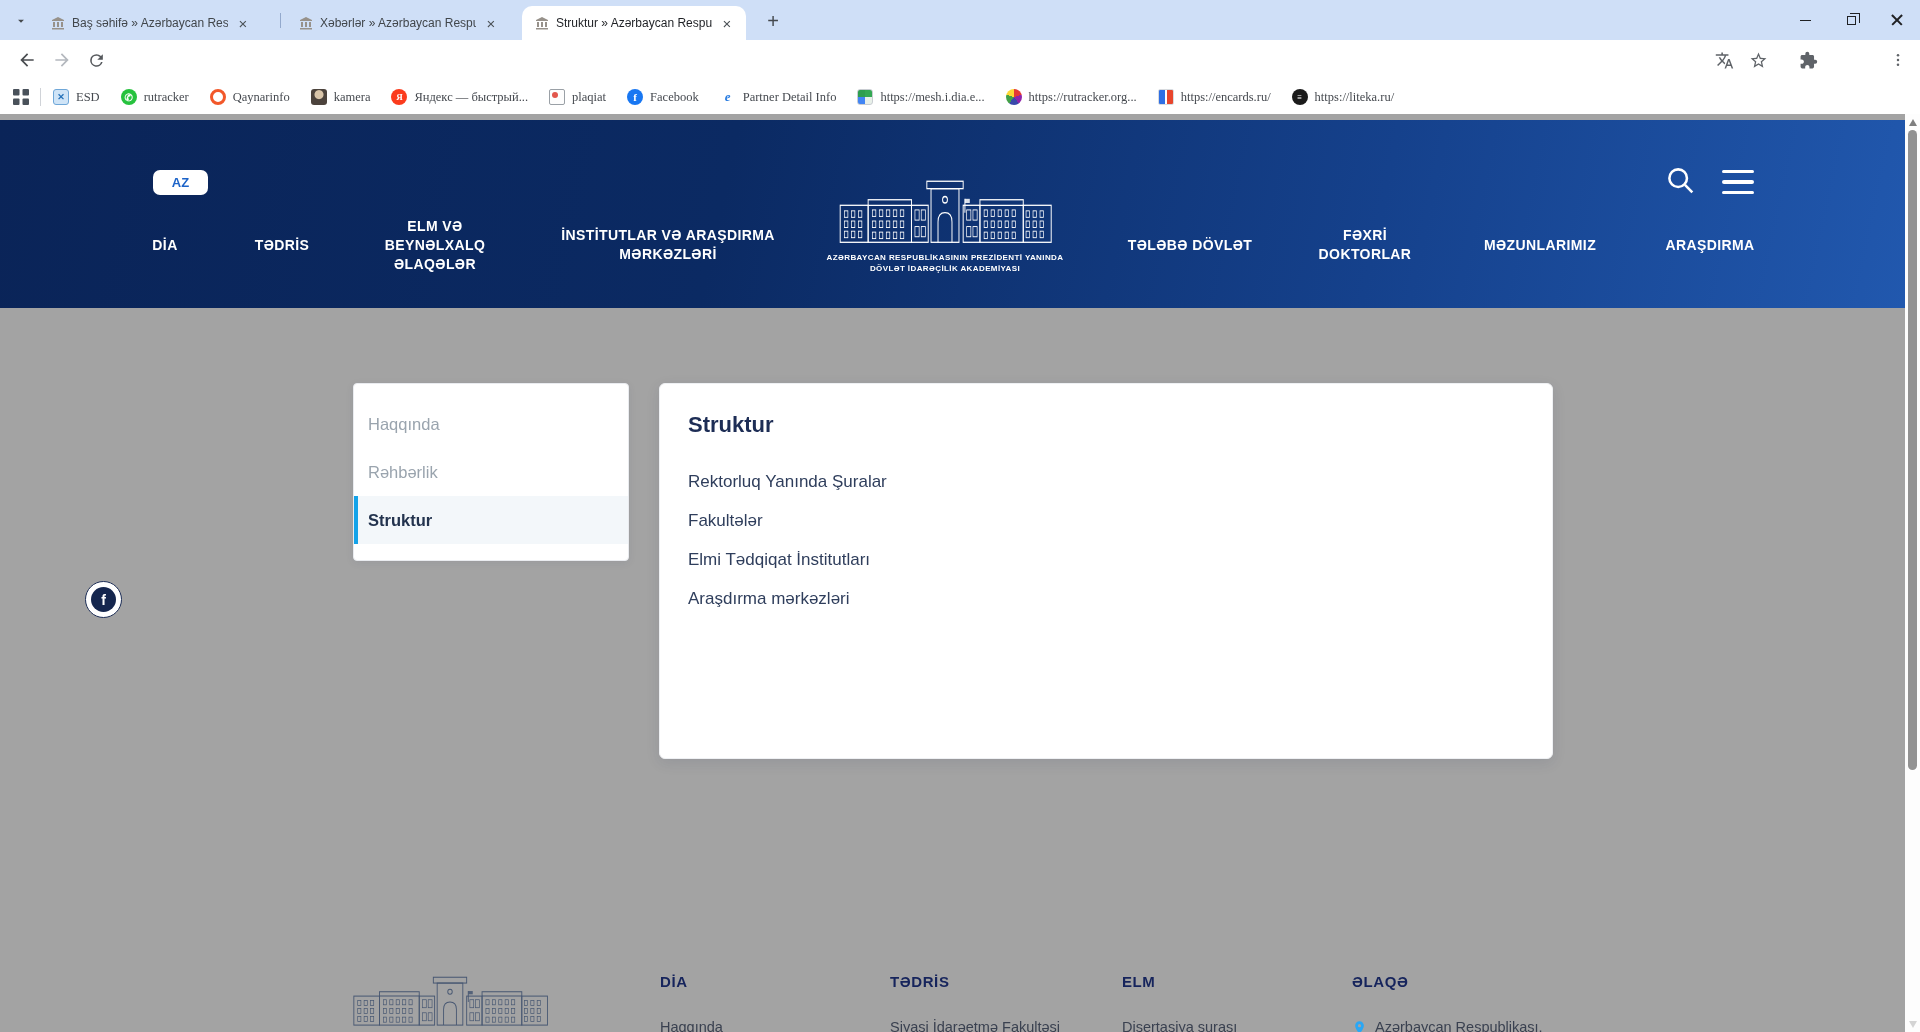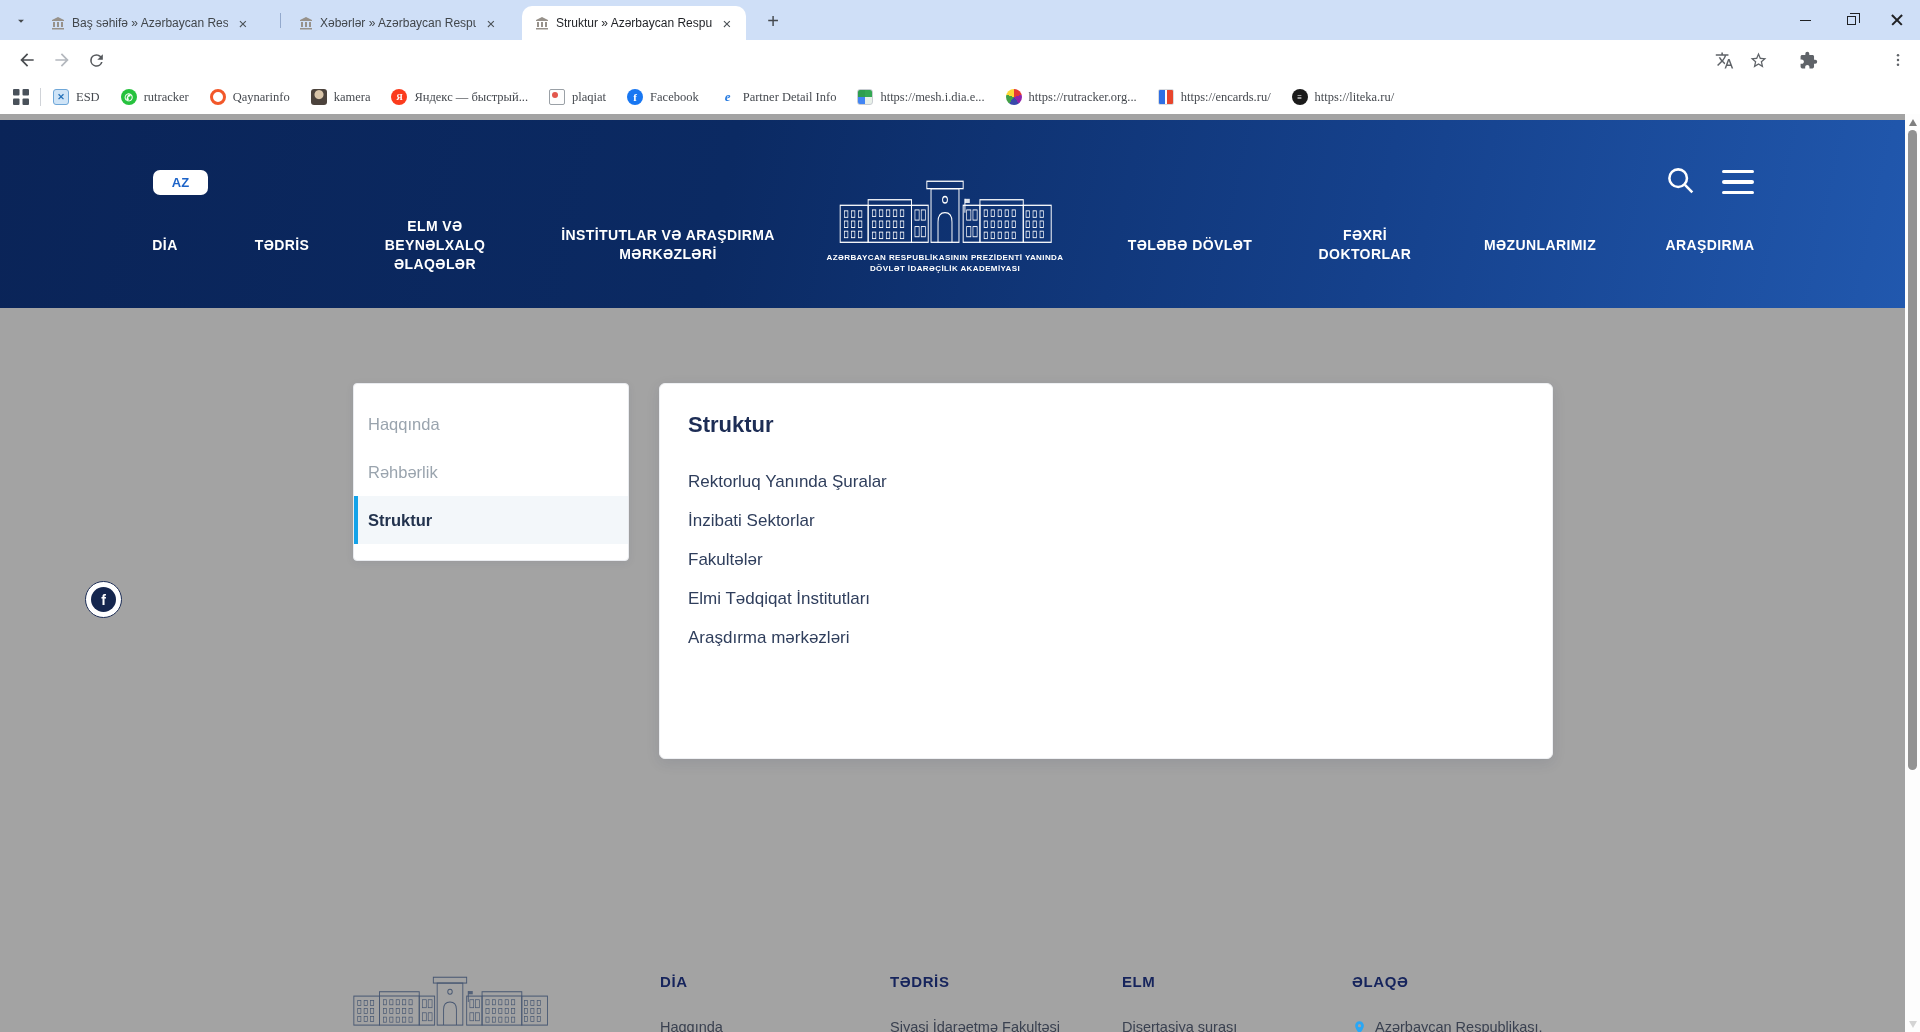--- a/index.html
+++ b/index.html
@@ -407,21 +407,20 @@
     </div>
 
     <button class="fb-share">
         <i></i>
       </button>
 
     <div class="content-card">
       <div class="card-title">Struktur</div>
       <ul class="card-links">
         <li>Rektorluq Yanında Şuralar</li>
-        <li>İnzibati Sektorlar</li>
         <li>Fakultələr</li>
         <li>Elmi Tədqiqat İnstitutları</li>
         <li>Araşdırma mərkəzləri</li>
       </ul>
     </div>
 
     <div class="footer-logo">
       <svg width="200" height="58" viewBox="0 0 312 80" preserveAspectRatio="none">
           <use href="#bldg"></use>
         </svg>

